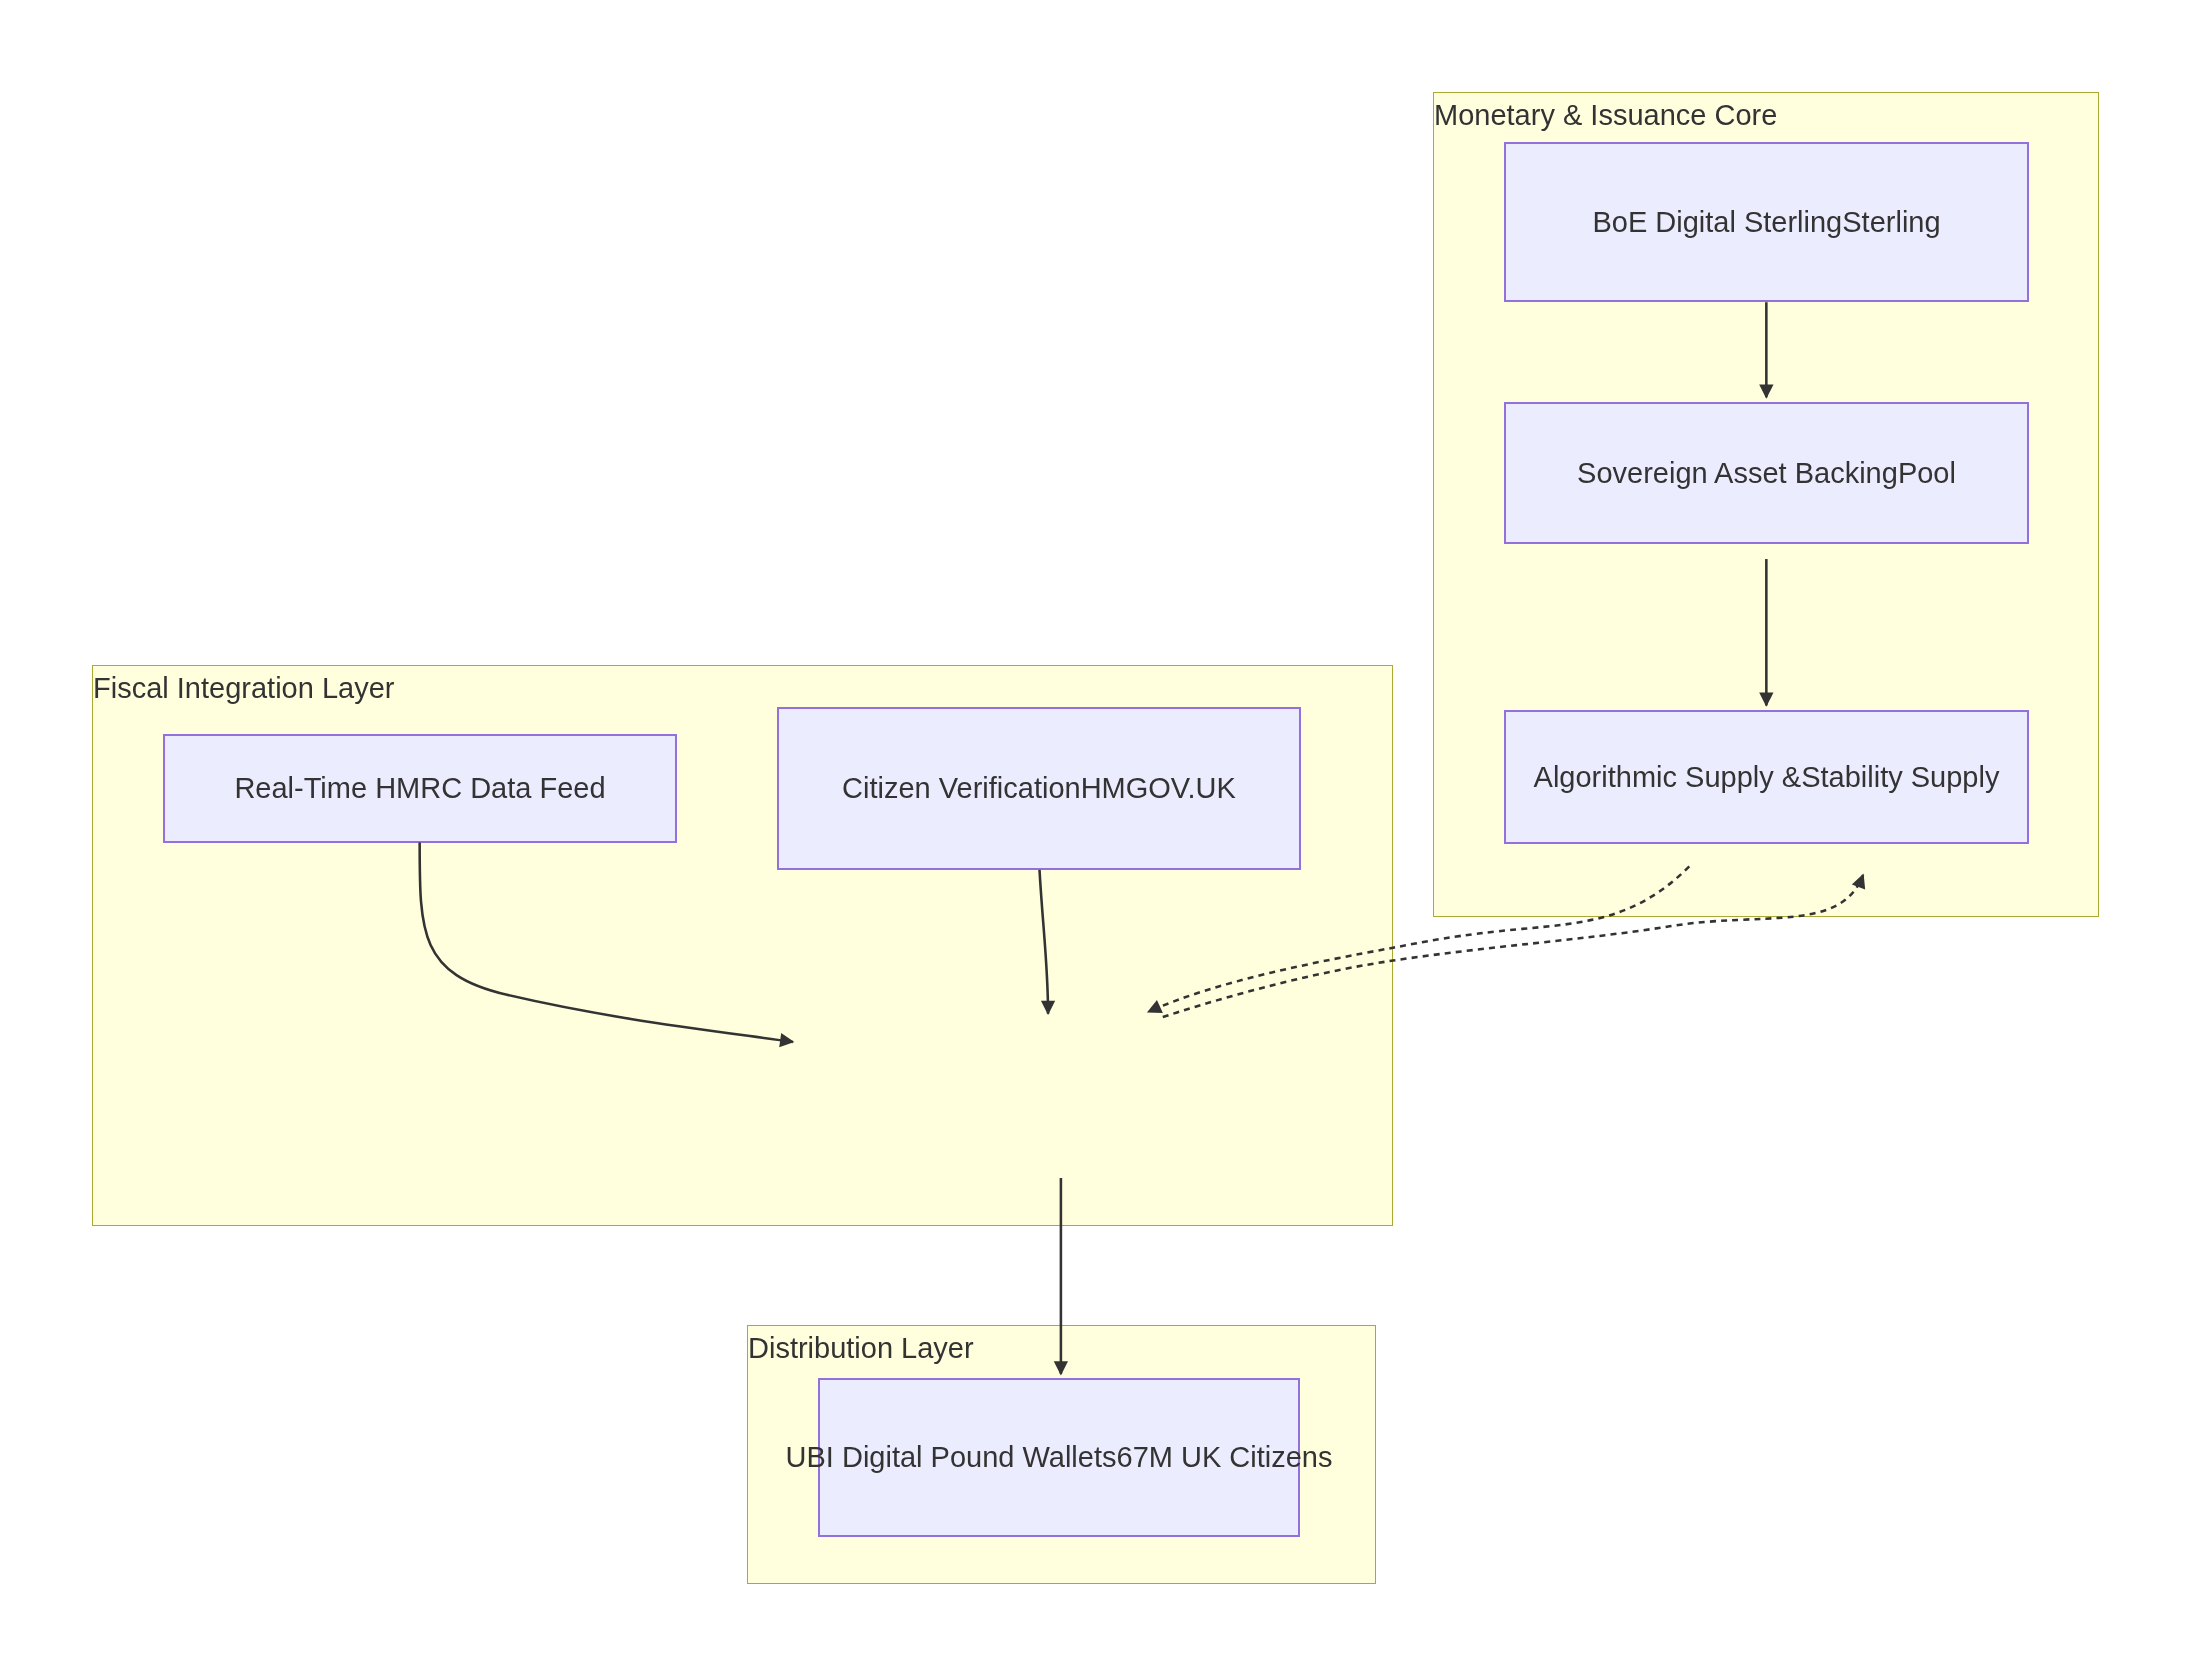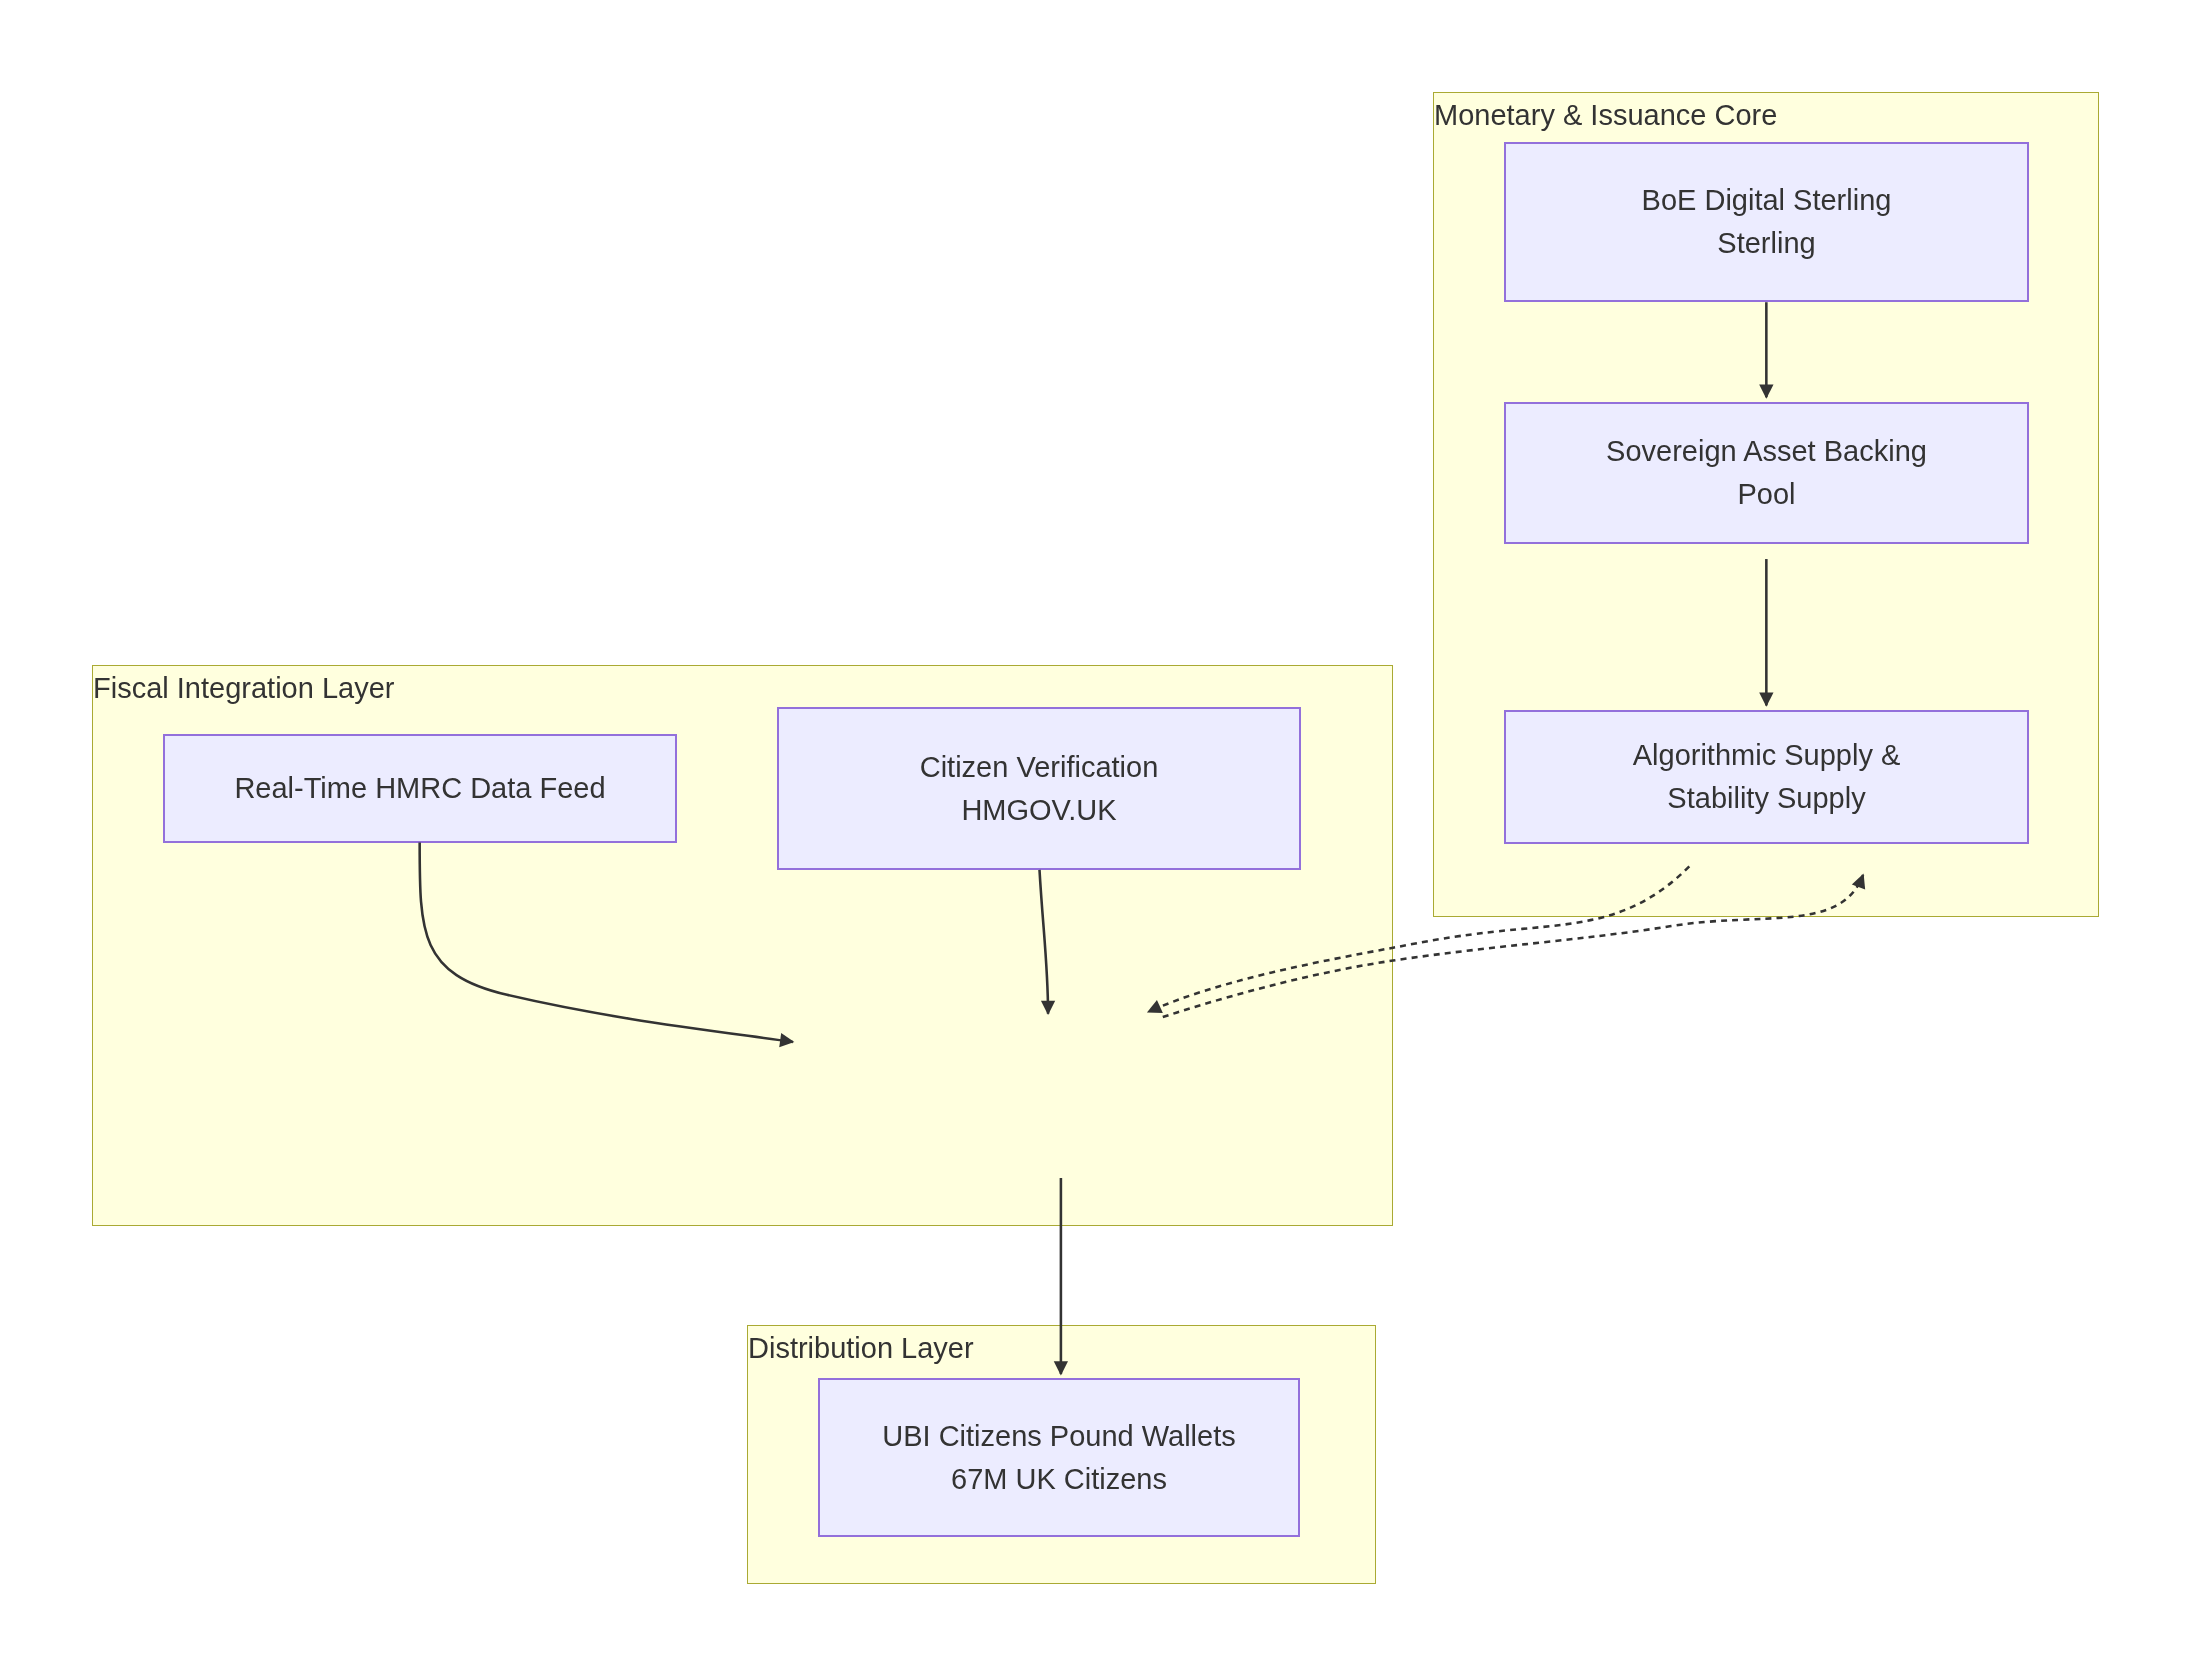--- a/index.html
+++ b/index.html
@@ -31,21 +31,21 @@
     font-size: 29px;
     line-height: 39px;
     white-space: nowrap;
   }
   .node {
     position: absolute;
     background: var(--node-fill, #ececff);
     border: 2.6px solid var(--node-border, #9370db);
     box-sizing: border-box;
     display: flex;
-    flex-direction: column;
+    flex-direction: row;
     justify-content: center;
     align-items: center;
     text-align: center;
     font-size: 29px;
     line-height: 43px;
     z-index: 2;
     white-space: nowrap;
   }
   svg.edges {
     position: absolute;
@@ -116,21 +116,21 @@
     <span>Citizen Verification</span>
     <span>HMGOV.UK</span>
   </div>
 
   <div class="node" id="node-hmrc">
     <span>Real-Time HMRC Data Feed</span>
   </div>
 
 
   <div class="node" id="node-ubi">
-    <span>UBI Citizens Pound Wallets</span>
+    <span>UBI Digital Pound Wallets</span>
     <span>67M UK Citizens</span>
   </div>
 
   <svg class="edges" width="2192" height="1678" viewBox="0 0 2560 1960">
     <defs>
       <marker id="arrow" viewBox="0 0 12 12" refX="10" refY="6" markerWidth="20" markerHeight="20" markerUnits="userSpaceOnUse" orient="auto">
         <path class="arrowhead" d="M1,1 L11,6 L1,11 Z"></path>
       </marker>
     </defs>
 

